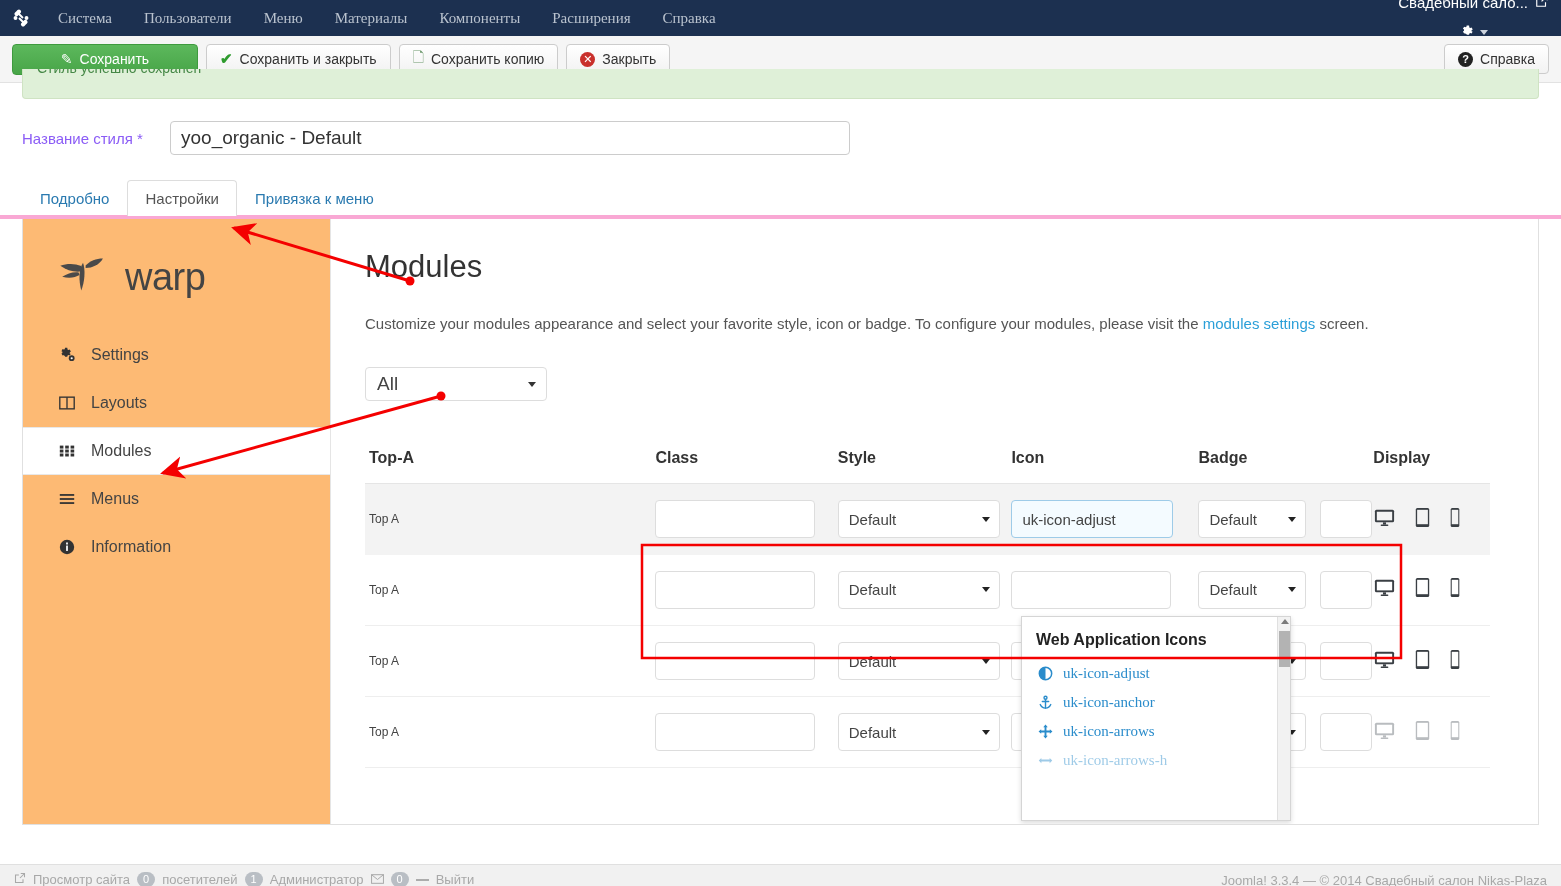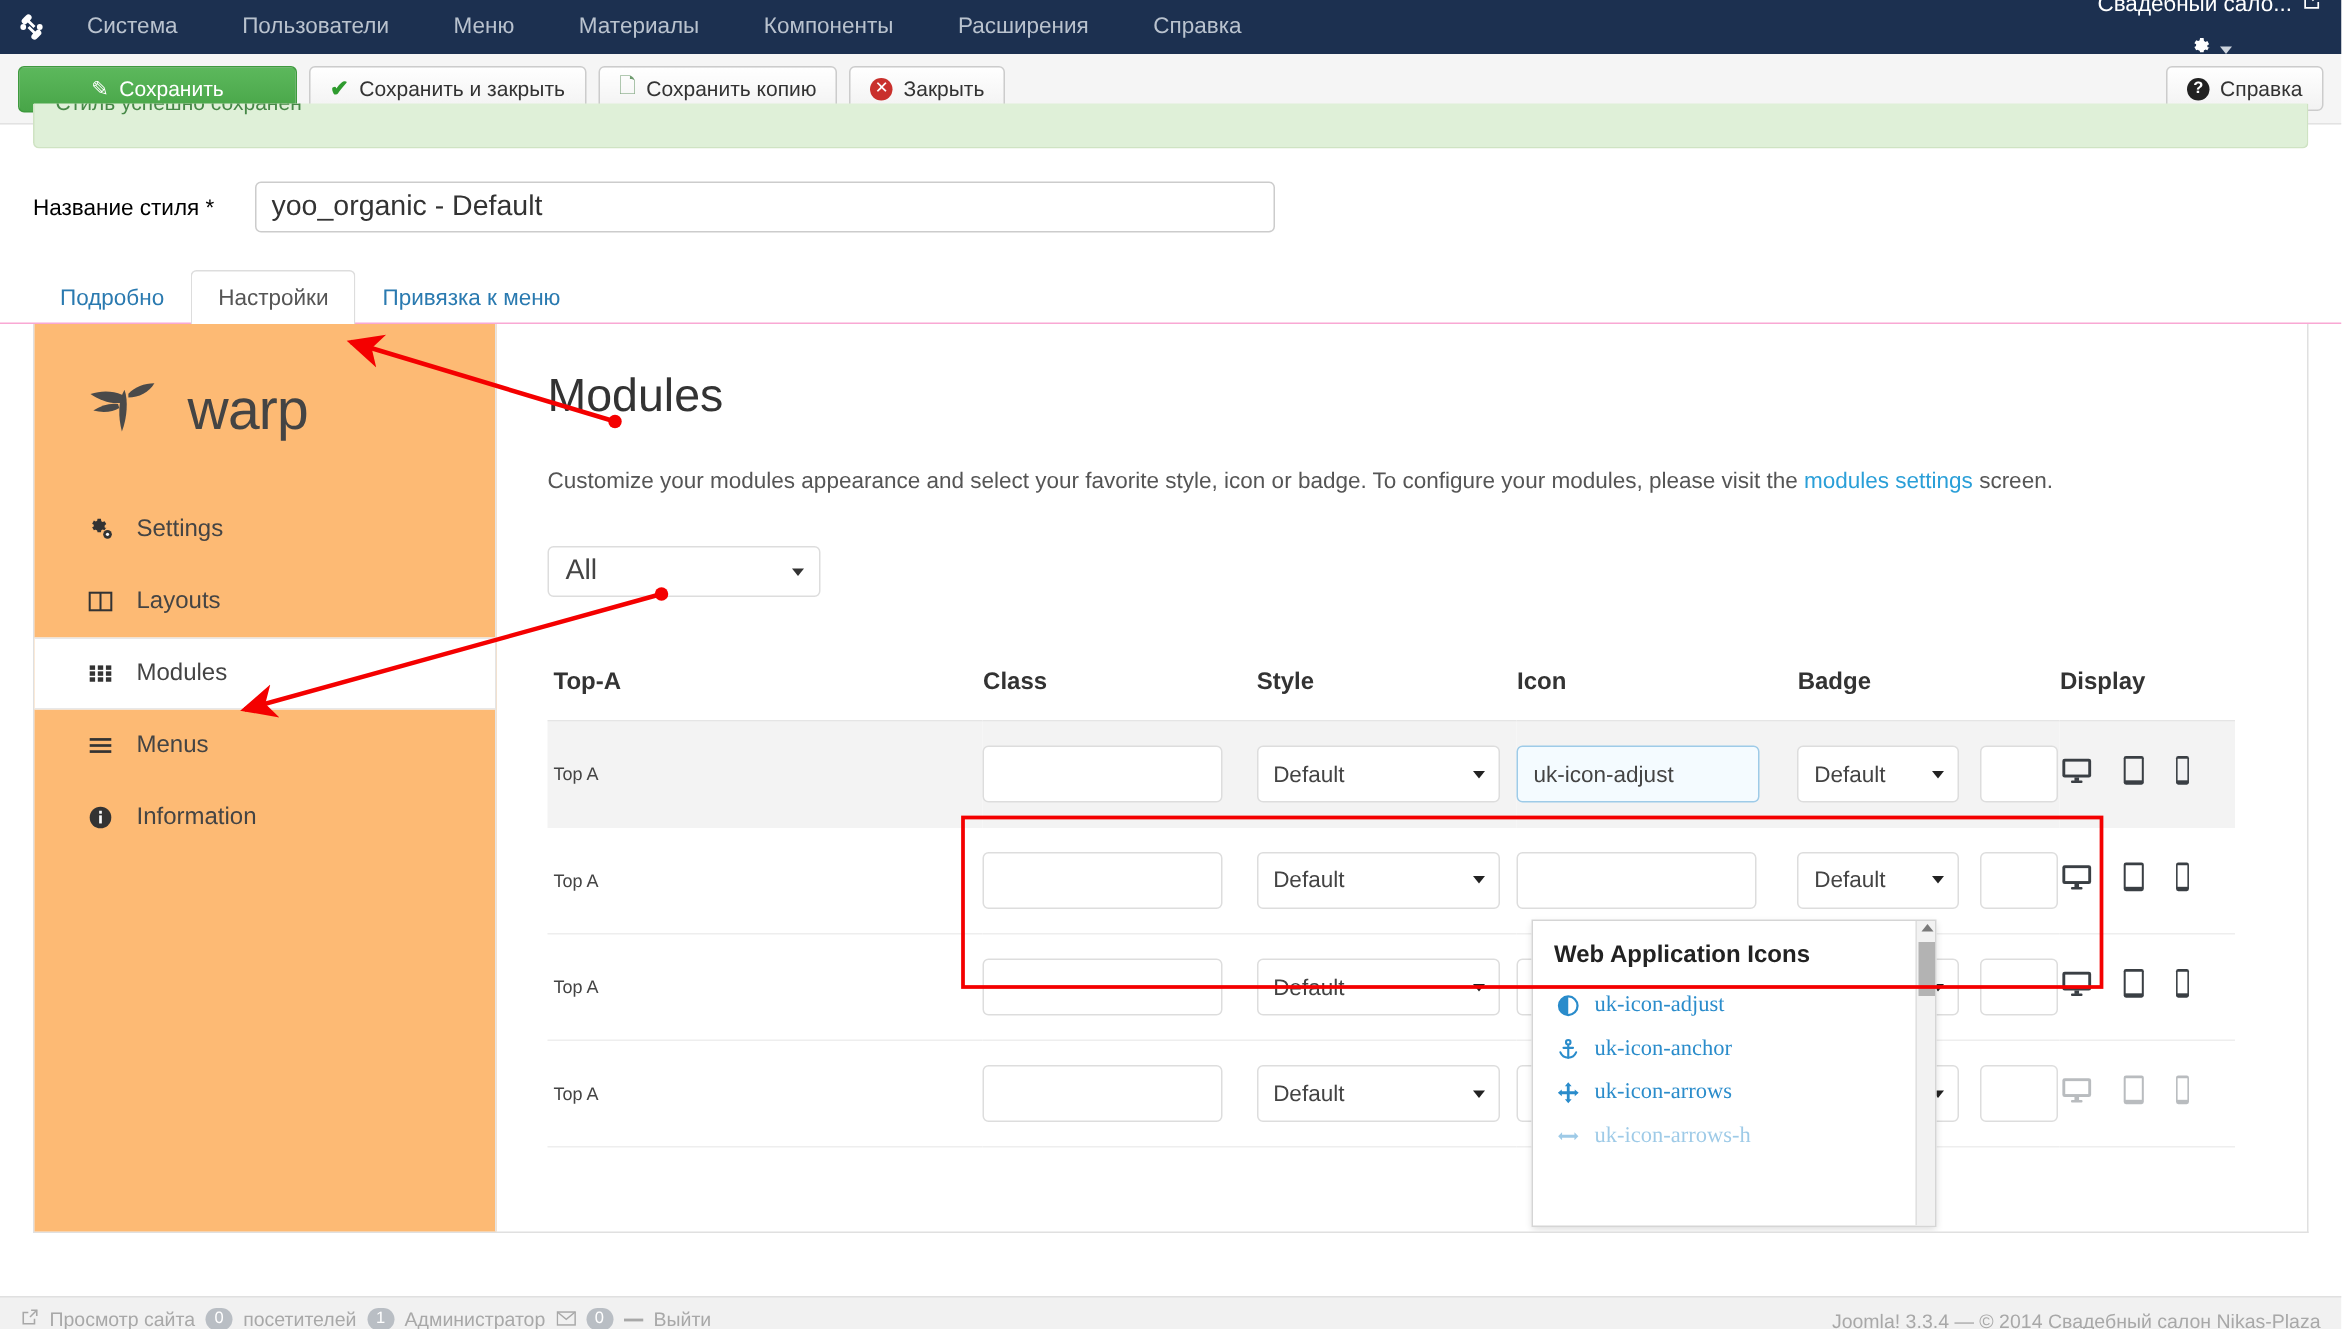--- a/index.html
+++ b/index.html
@@ -9,21 +9,21 @@
     font-family:"Liberation Sans", sans-serif;
     background:#fff; overflow:hidden; position:relative;
   }
 
   
   .topbar{
     height:36px; background:#1c3050; display:flex; align-items:center;
     padding:0 12px 0 8px; position:relative;
   }
   .joomla-logo{ width:26px; height:26px; display:flex; align-items:center; justify-content:center; margin-right:10px;}
-  .topbar-menu{ display:flex; align-items:flex-start; gap:15px; }
+  .topbar-menu{ display:flex; align-items:flex-start; gap:4px;font-family:Liberation Serif, serif; }
   .topbar-menu a{
     color:#b9c2ce; font-size:15px; text-decoration:none; padding:0 14px; line-height:36px;
     white-space:nowrap;
   }
   .topbar-right{ margin-left:auto; display:flex; align-items:center; gap:12px; color:#fff; font-size:15px;flex-direction:column;}
   .site-name{ display:flex; align-items:center; gap:7px; white-space:nowrap;}
   .gear-wrap{ display:flex; align-items:center; gap:5px; cursor:pointer;}
   .caret-wh{ width:0;height:0;border-left:4px solid transparent;border-right:4px solid transparent;border-top:5px solid #ccd3dd;}
 
   
@@ -54,28 +54,28 @@
   .msg-wrap{ padding:0 22px; }
   .msg{
     background:#dff0d8; border:1px solid #cfe3c3; border-top:none; border-radius:0 0 4px 4px;
     color:#468847; font-size:14px; height:30px; margin-top:-14px; padding:0 14px; overflow:hidden;
     position:relative;
   }
   .msg span{ position:absolute; top:-9px; left:14px; }
 
   
   .field-row{ display:flex; align-items:center; padding:22px 22px 0 22px; }
-  .field-label{ font-size:15px; color:#000000; width:148px; }
+  .field-label{ font-size:15px; color:#8b5cf6; width:148px; }
   .field-input{
     width:680px; height:34px; border:1px solid #ccc; border-radius:4px; padding:0 10px;
     font-size:19px; color:#333; font-family:"Liberation Sans", sans-serif; outline:none;
   }
 
   
-  .tabs{ display:flex; align-items:flex-end; padding:24px 22px 0 22px; border-bottom:1px solid #f9a8d4; }
+  .tabs{ display:flex; align-items:flex-end; padding:24px 22px 0 22px; border-bottom:4px solid #f9a8d4; }
   .tab{
     font-size:15px; padding:9px 17px; color:#2a7ab0; cursor:pointer;
     border:1px solid transparent; border-bottom:none; position:relative; top:1px;
     background:transparent; white-space:nowrap;
   }
   .tab.active{
     background:#fff; border-color:#ddd; color:#555; border-radius:4px 4px 0 0;
   }
 
   

